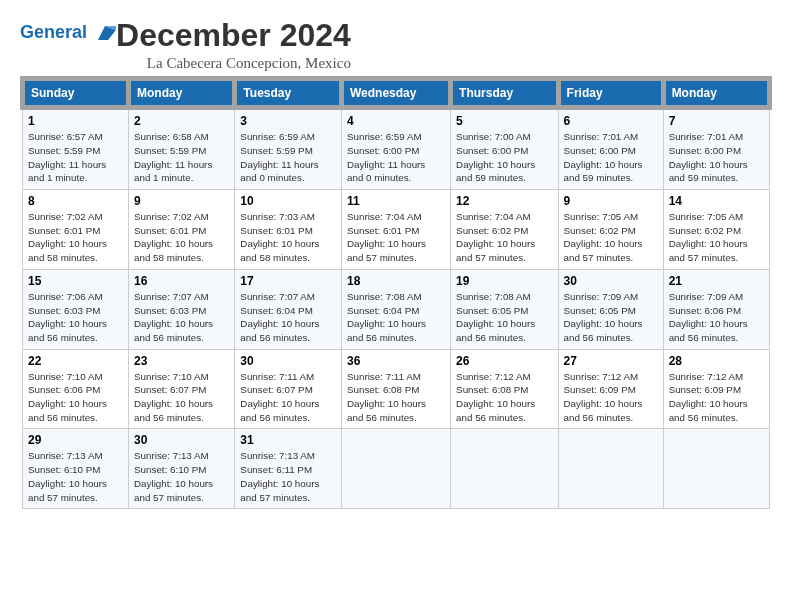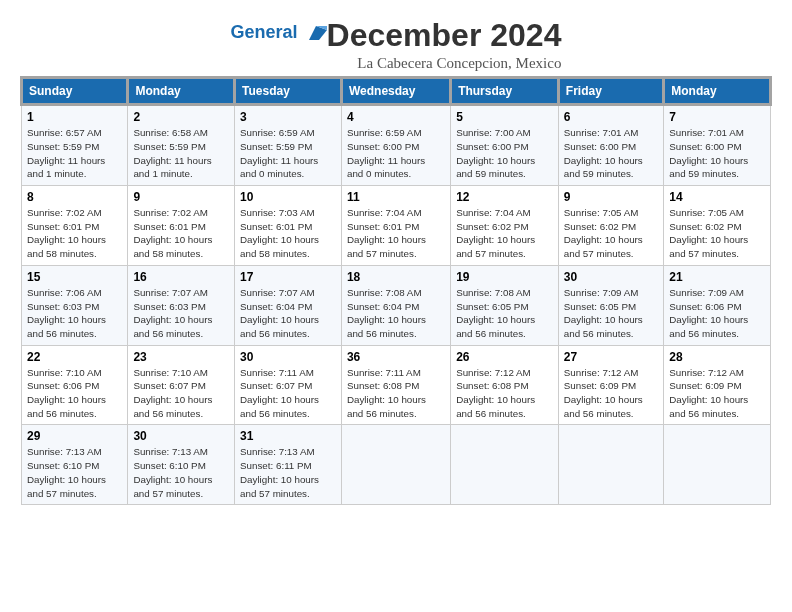--- a/index.html
+++ b/index.html
@@ -10,21 +10,21 @@
       height: 612px;
       overflow: hidden;
     }
     .page {
       width: 792px;
       padding: 18px 20px 10px 20px;
     }
     .header-row {
       display: flex;
       align-items: flex-start;
-      justify-content: center;
+      justify-content: flex-start;
     }
     .logo {
       display: flex;
       align-items: center;
       margin-top: 4px;
     }
     .title-block {
       text-align: right;
     }
     .main-title {
@@ -45,21 +45,21 @@
       font-size: 10.5px;
       margin-top: 4px;
     }
     .calendar thead th {
       background-color: #1a6baf;
       color: white;
       font-weight: bold;
       font-size: 12px;
       padding: 5px 6px;
       text-align: left;
-      border: 3px solid #a3a3a3;
+      border: 5px solid #a3a3a3;
     }
     .calendar tbody td {
       vertical-align: top;
       padding: 4px 5px;
       border: 1px solid #ccc;
       width: 113px;
       min-height: 80px;
       background: #fff;
     }
     .calendar tbody tr:nth-child(odd) td {

